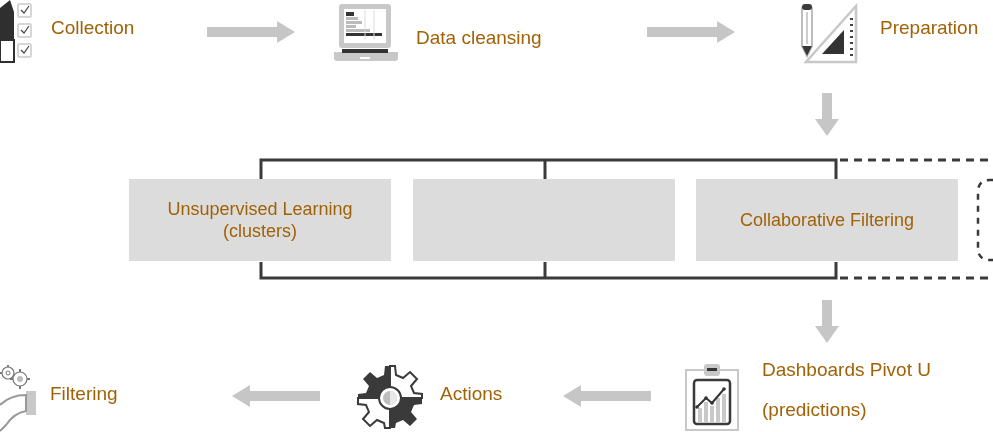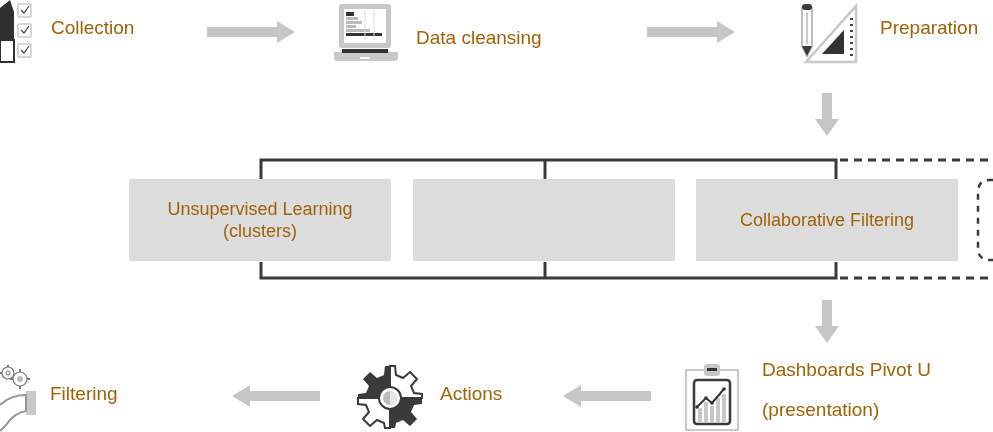--- a/index.html
+++ b/index.html
@@ -167,13 +167,13 @@
     <rect x="32" y="36" width="4" height="24"></rect>
     <rect x="38" y="32" width="4" height="28"></rect>
   </g>
   <polyline points="13,45 22,36 28,41 40,27" fill="none" stroke="#333" stroke-width="2"></polyline>
   <circle cx="13" cy="45" r="1.8" fill="#333"></circle>
     <circle cx="22" cy="36" r="1.8" fill="#333"></circle>
   <circle cx="28" cy="41" r="1.8" fill="#333"></circle>
     <circle cx="40" cy="27" r="1.8" fill="#333"></circle>
 </svg>
 <div class="abs label" style="left:762px;top:356px">Dashboards Pivot U</div>
-<div class="abs label" style="left:762px;top:396px">(presentation)</div>
+<div class="abs label" style="left:762px;top:396px">(predictions)</div>
 
 </body></html>

